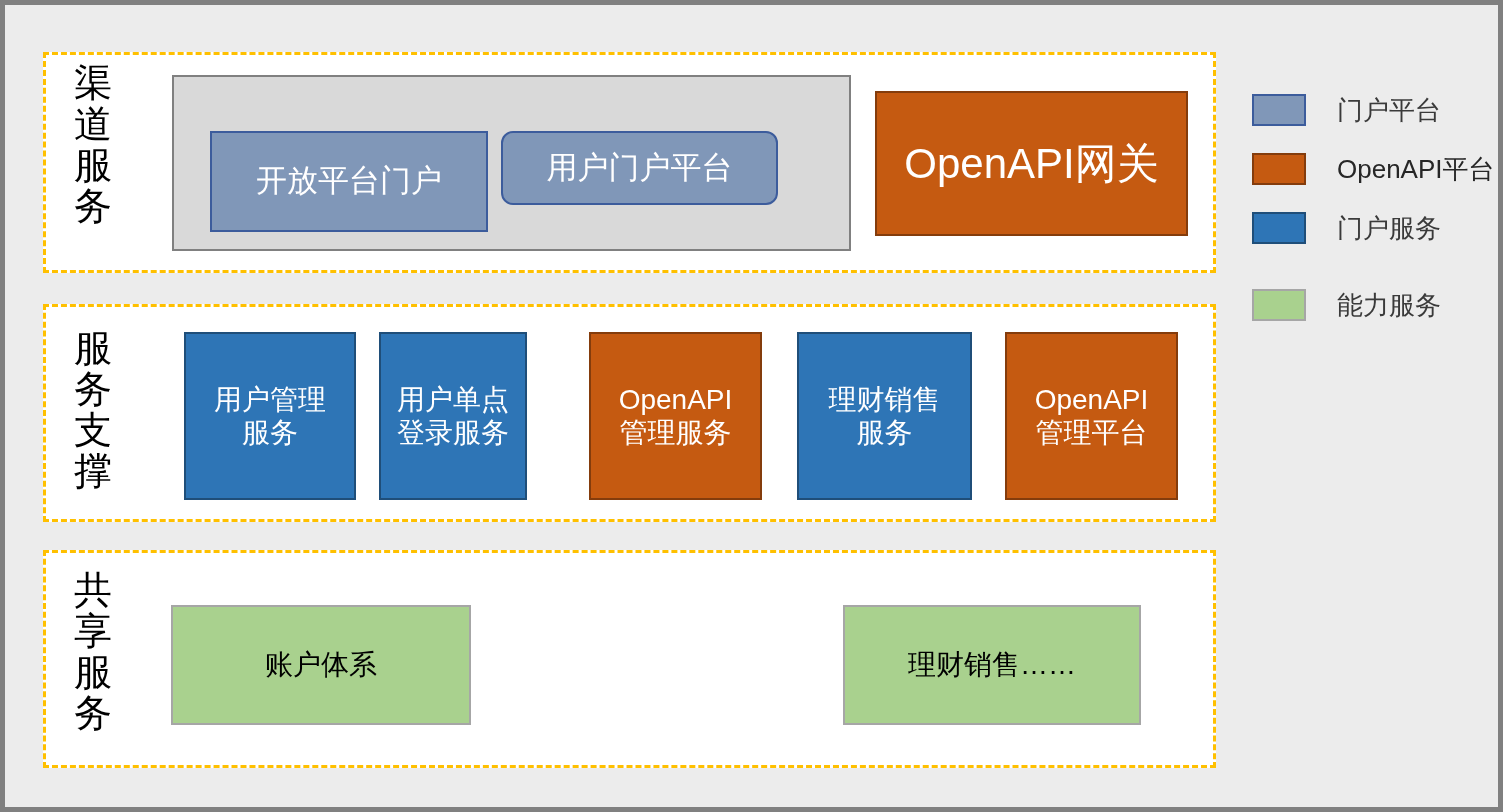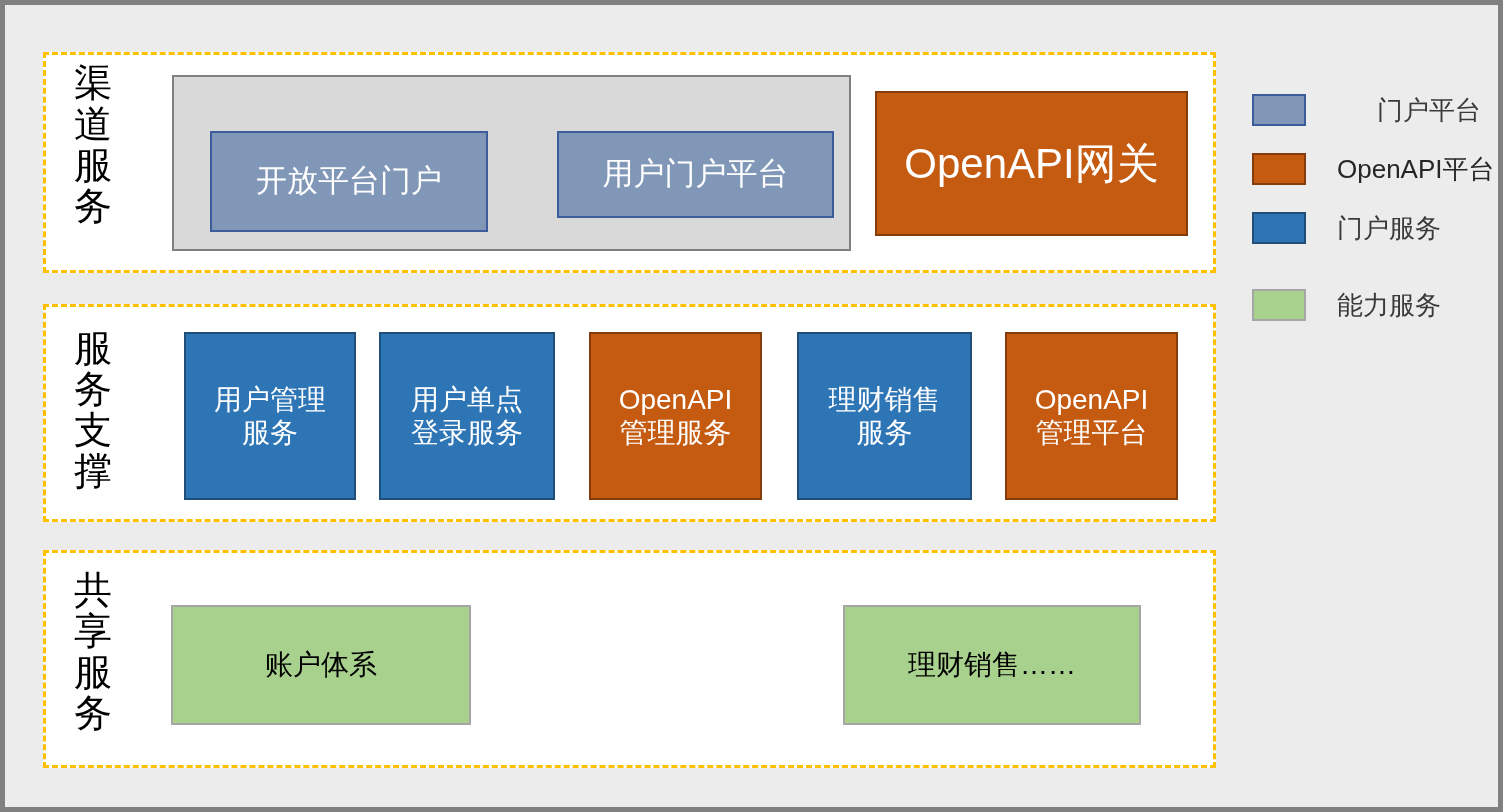--- a/index.html
+++ b/index.html
@@ -74,21 +74,21 @@
   }
 
   
   .portal-platform {
     background: #8097b8;
     border: 2px solid #3c5c9c;
     font-size: 31px;
     font-family: "Liberation Sans", "DejaVu Sans", sans-serif;
   }
   #box-open-portal { left: 205px; top: 126px; width: 278px; height: 101px; }
-  #box-user-portal { left: 552px; top: 126px; width: 277px; height: 87px; }
+  #box-user-portal { left: 496px; top: 126px; width: 277px; height: 74px; border-radius: 12px; }
 
   
   .openapi-platform {
     background: #c55a11;
     border: 2px solid #843c0c;
     font-family: "Liberation Sans", "DejaVu Sans", sans-serif;
   }
   #box-openapi-gateway {
     left: 870px; top: 86px; width: 313px; height: 145px;
     font-size: 42px;
@@ -98,21 +98,21 @@
   .support-box { font-size: 28px; top: 327px; height: 168px; }
   .portal-service {
     background: #2e75b6;
     border: 2px solid #1f4e79;
   }
   .openapi-svc {
     background: #c55a11;
     border: 2px solid #843c0c;
   }
   #box-user-mgmt      { left: 166px;  width: 172px; margin-left: 13px; }
-  #box-user-sso       { left: 374px;  width: 176px; }
+  #box-user-sso       { left: 374px;  width: 148px; }
   #box-openapi-mgmt   { left: 584px;  width: 173px; }
   #box-content-mgmt   { left: 792px;  width: 175px; }
   #box-openapi-plat   { left: 1000px; width: 173px; }
 
   
   .capability {
     background: #a9d18e;
     border: 2px solid #a6a6a6;
     color: #000000;
     font-size: 28px;
@@ -130,21 +130,21 @@
     top: 88px;
     width: 250px;
   }
   .legend-row {
     position: absolute;
     left: 0;
     height: 34px;
     display: flex;
     align-items: center;
   }
-  .legend-row:nth-child(1) { top: 0px; gap: 40px; }
+  .legend-row:nth-child(1) { top: 0px; }
   .legend-row:nth-child(2) { top: 59px; }
   .legend-row:nth-child(3) { top: 118px; }
   .legend-row:nth-child(4) { top: 195px; }
   .legend-swatch {
     width: 54px;
     height: 32px;
     box-sizing: border-box;
     flex: 0 0 auto;
   }
   .sw-portal-platform { background: #8097b8; border: 2px solid #3c5c9c; }

